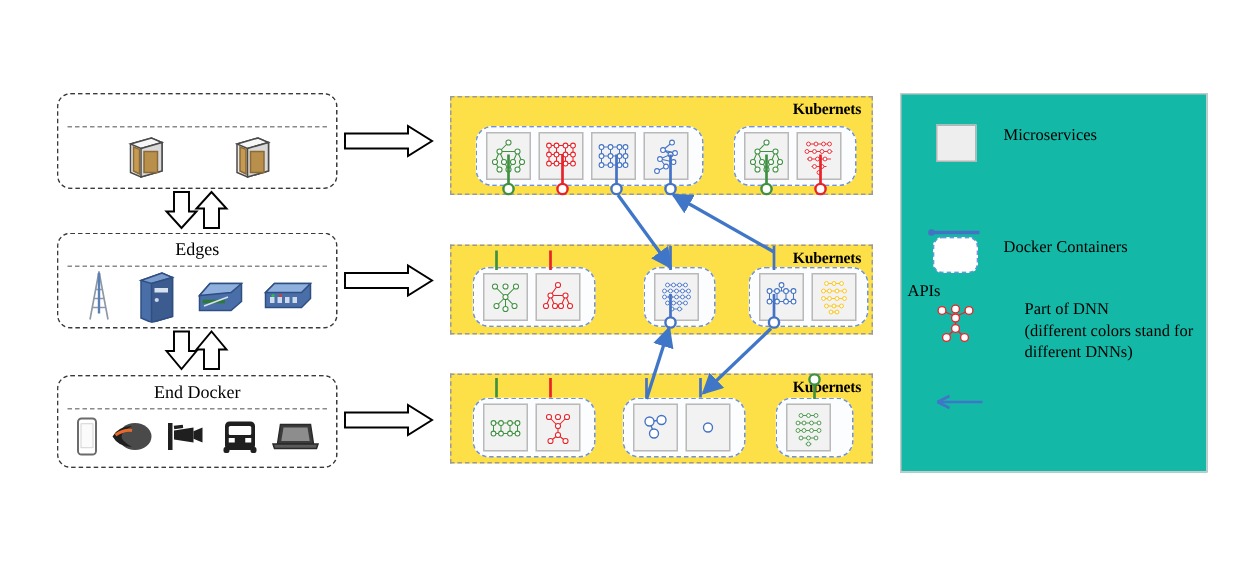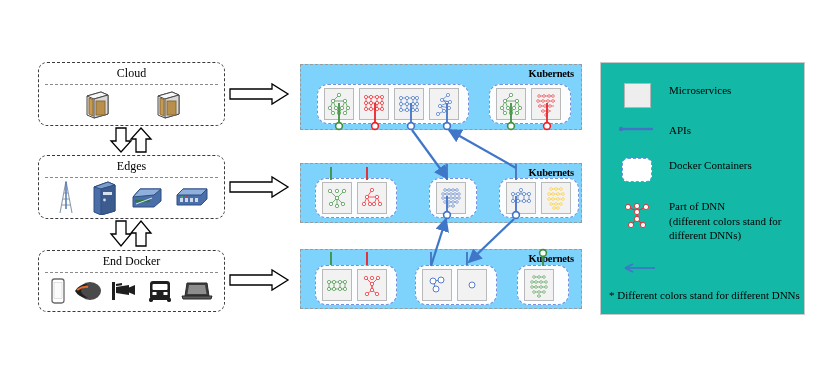--- a/index.html
+++ b/index.html
@@ -9,21 +9,21 @@
   svg.layer{position:absolute;left:0;top:0;width:831px;height:392px;overflow:visible;}
 
   
   .tier{position:absolute;background:#fff;border:1.6px dashed #3a3a3a;border-radius:9px;}
   .tier-title{position:absolute;left:0;right:0;top:3px;text-align:center;font-size:12px;line-height:15px;}
   .tier-sep{position:absolute;left:6px;right:6px;top:21px;border-top:1.2px dashed #8a8a8a;}
   .tier-icons{position:absolute;left:4px;right:4px;top:22px;bottom:3px;
               display:flex;align-items:center;justify-content:space-evenly;}
 
   
-  .krow{position:absolute;background:#7dd3fc;border:1px dashed #9a9a9a;font-family:Liberation Serif, serif;}
+  .krow{position:absolute;background:#fde047;border:1px dashed #9a9a9a;font-family:Liberation Serif, serif;}
   .klabel{position:absolute;right:7px;top:3px;font-size:10.5px;font-weight:bold;letter-spacing:-.2px;}
   .pod{position:absolute;border:1.3px dashed #6f93de;border-radius:11px;background:#fcfdff;
        display:flex;align-items:center;gap:5px;padding:0 6px;box-sizing:border-box;}
   .ms{width:30px;height:32px;background:#f2f2f2;border:1px solid #b9b9b9;box-sizing:border-box;
       display:flex;align-items:center;justify-content:center;}
   .ms svg{display:block;}
 
   
   .legend{position:absolute;background:#14b8a6;border:1px solid #c9c9c9;box-sizing:border-box;}
   .lg-row{position:absolute;display:flex;align-items:flex-start;}
@@ -32,21 +32,20 @@
   .lg-foot{position:absolute;left:8px;right:4px;font-size:11px;}
   .sq{width:27px;height:25px;background:#eeeeee;border:1px solid #b5b5b5;box-sizing:border-box;}
   .dsq{width:30px;height:24px;border:1.4px dashed #6f93de;border-radius:6px;box-sizing:border-box;background:#fff;}
 </style>
 </head>
 <body>
 
 <div class="canvas">
 
   <div class="tier" style="left:38px;top:62px;width:185px;height:62px;">
-    <div class="tier-title">Cloud</div>
     <div class="tier-sep"></div>
     <div class="tier-icons">
       <svg width="34" height="34" viewBox="0 0 34 34">
         <g stroke="#4a4a4a" stroke-width="1">
             <path d="M8 9 L22 5 L29 8 L29 27 L15 31 L8 28 Z" fill="#e9e9e9"></path>
         <path d="M8 9 L22 5 L29 8 L15 12 Z" fill="#f7f7f7"></path>
             <path d="M15 12 L29 8 L29 27 L15 31 Z" fill="#d9d9d9"></path>
         <rect x="17" y="14" width="9" height="14" fill="#b98f4c" stroke="#8a6a36"></rect>
         <path d="M10 11 L14 12.6 L14 29 L10 27 Z" fill="#c69a52" stroke="#8a6a36"></path>
           </g>
@@ -525,21 +524,21 @@
     </g>
   </svg>
 
   <div class="legend" style="left:600px;top:62px;width:205px;height:253px;">
     <div class="lg-row" style="left:4px;top:20px;width:197px;">
       <div class="lg-mark">
           <div class="sq"></div>
         </div>
       <div class="lg-text">Microservices</div>
     </div>
-    <div class="lg-row" style="left:4px;top:60px;width:197px;">
+    <div class="lg-row" style="left:4px;top:60px;width:197px;flex-direction:column;">
       <div class="lg-mark">
         <svg width="40" height="12" viewBox="0 0 40 12">
           <line x1="4" y1="6" x2="36" y2="6" stroke="#4472c4" stroke-width="2.4"></line>
           <circle cx="4" cy="6" r="2.2" fill="#4472c4"></circle>
           </svg>
       </div>
       <div class="lg-text">APIs</div>
     </div>
     <div class="lg-row" style="left:4px;top:95px;width:197px;">
       <div class="lg-mark">
@@ -557,28 +556,27 @@
                 <circle cx="17" cy="7" r="2.6"></circle>
                 <circle cx="26" cy="8" r="2.6"></circle>
             <circle cx="17" cy="13" r="2.6"></circle>
                 <circle cx="17" cy="20" r="2.6"></circle>
             <circle cx="11" cy="26" r="2.6"></circle>
                 <circle cx="23" cy="26" r="2.6"></circle>
               </g>
             </g>
           </svg>
       </div>
-      <div class="lg-text" style="white-space:pre-line;">Part of DNN
+      <div class="lg-text" style="white-space:pre-line;margin-left:14px;">Part of DNN
 (different colors stand for
 different DNNs)</div>
     </div>
     <div class="lg-row" style="left:4px;top:198px;width:197px;">
       <div class="lg-mark">
         <svg width="44" height="14" viewBox="0 0 44 14">
           <line x1="10" y1="7" x2="40" y2="7" stroke="#3f76c8" stroke-width="1.8"></line>
           <path d="M10 7 L18 3 M10 7 L18 11" stroke="#3f76c8" stroke-width="1.8" fill="none"></path>
           </svg>
       </div>
     </div>
-    <div class="lg-foot" style="top:226px;">* Different colors stand for different DNNs</div>
   </div>
 
 </div>
 
 </body></html>

